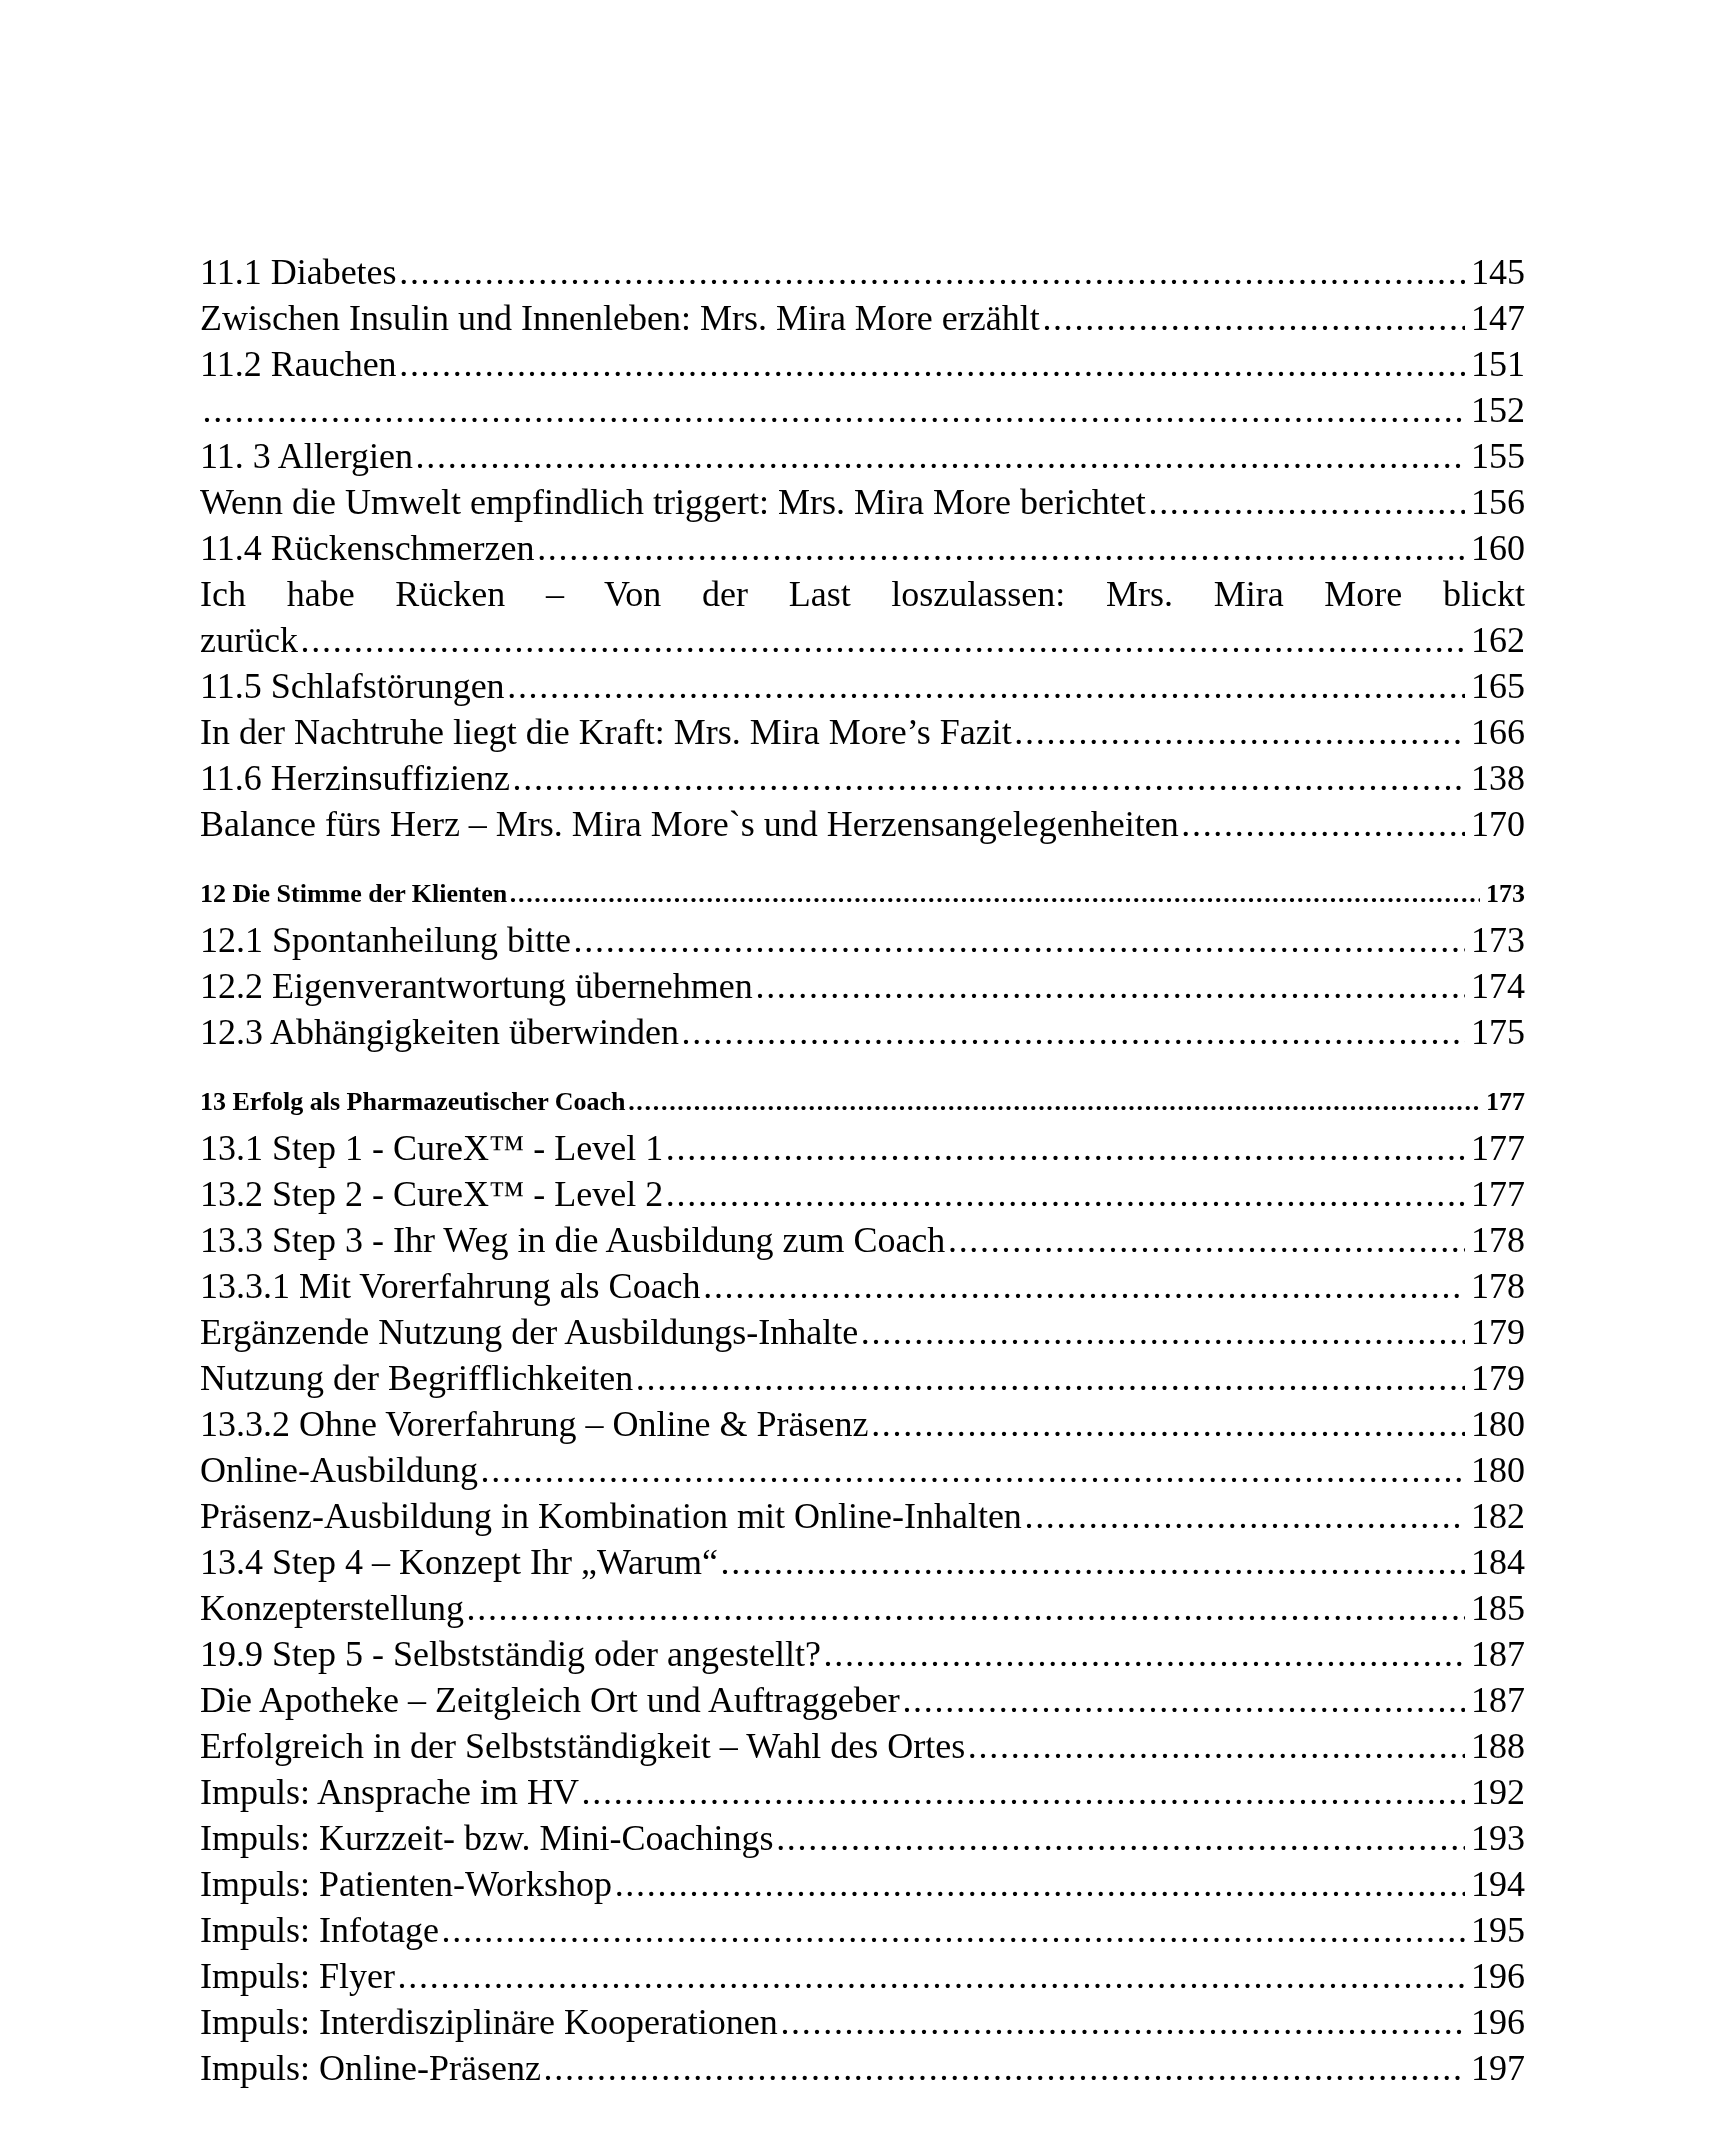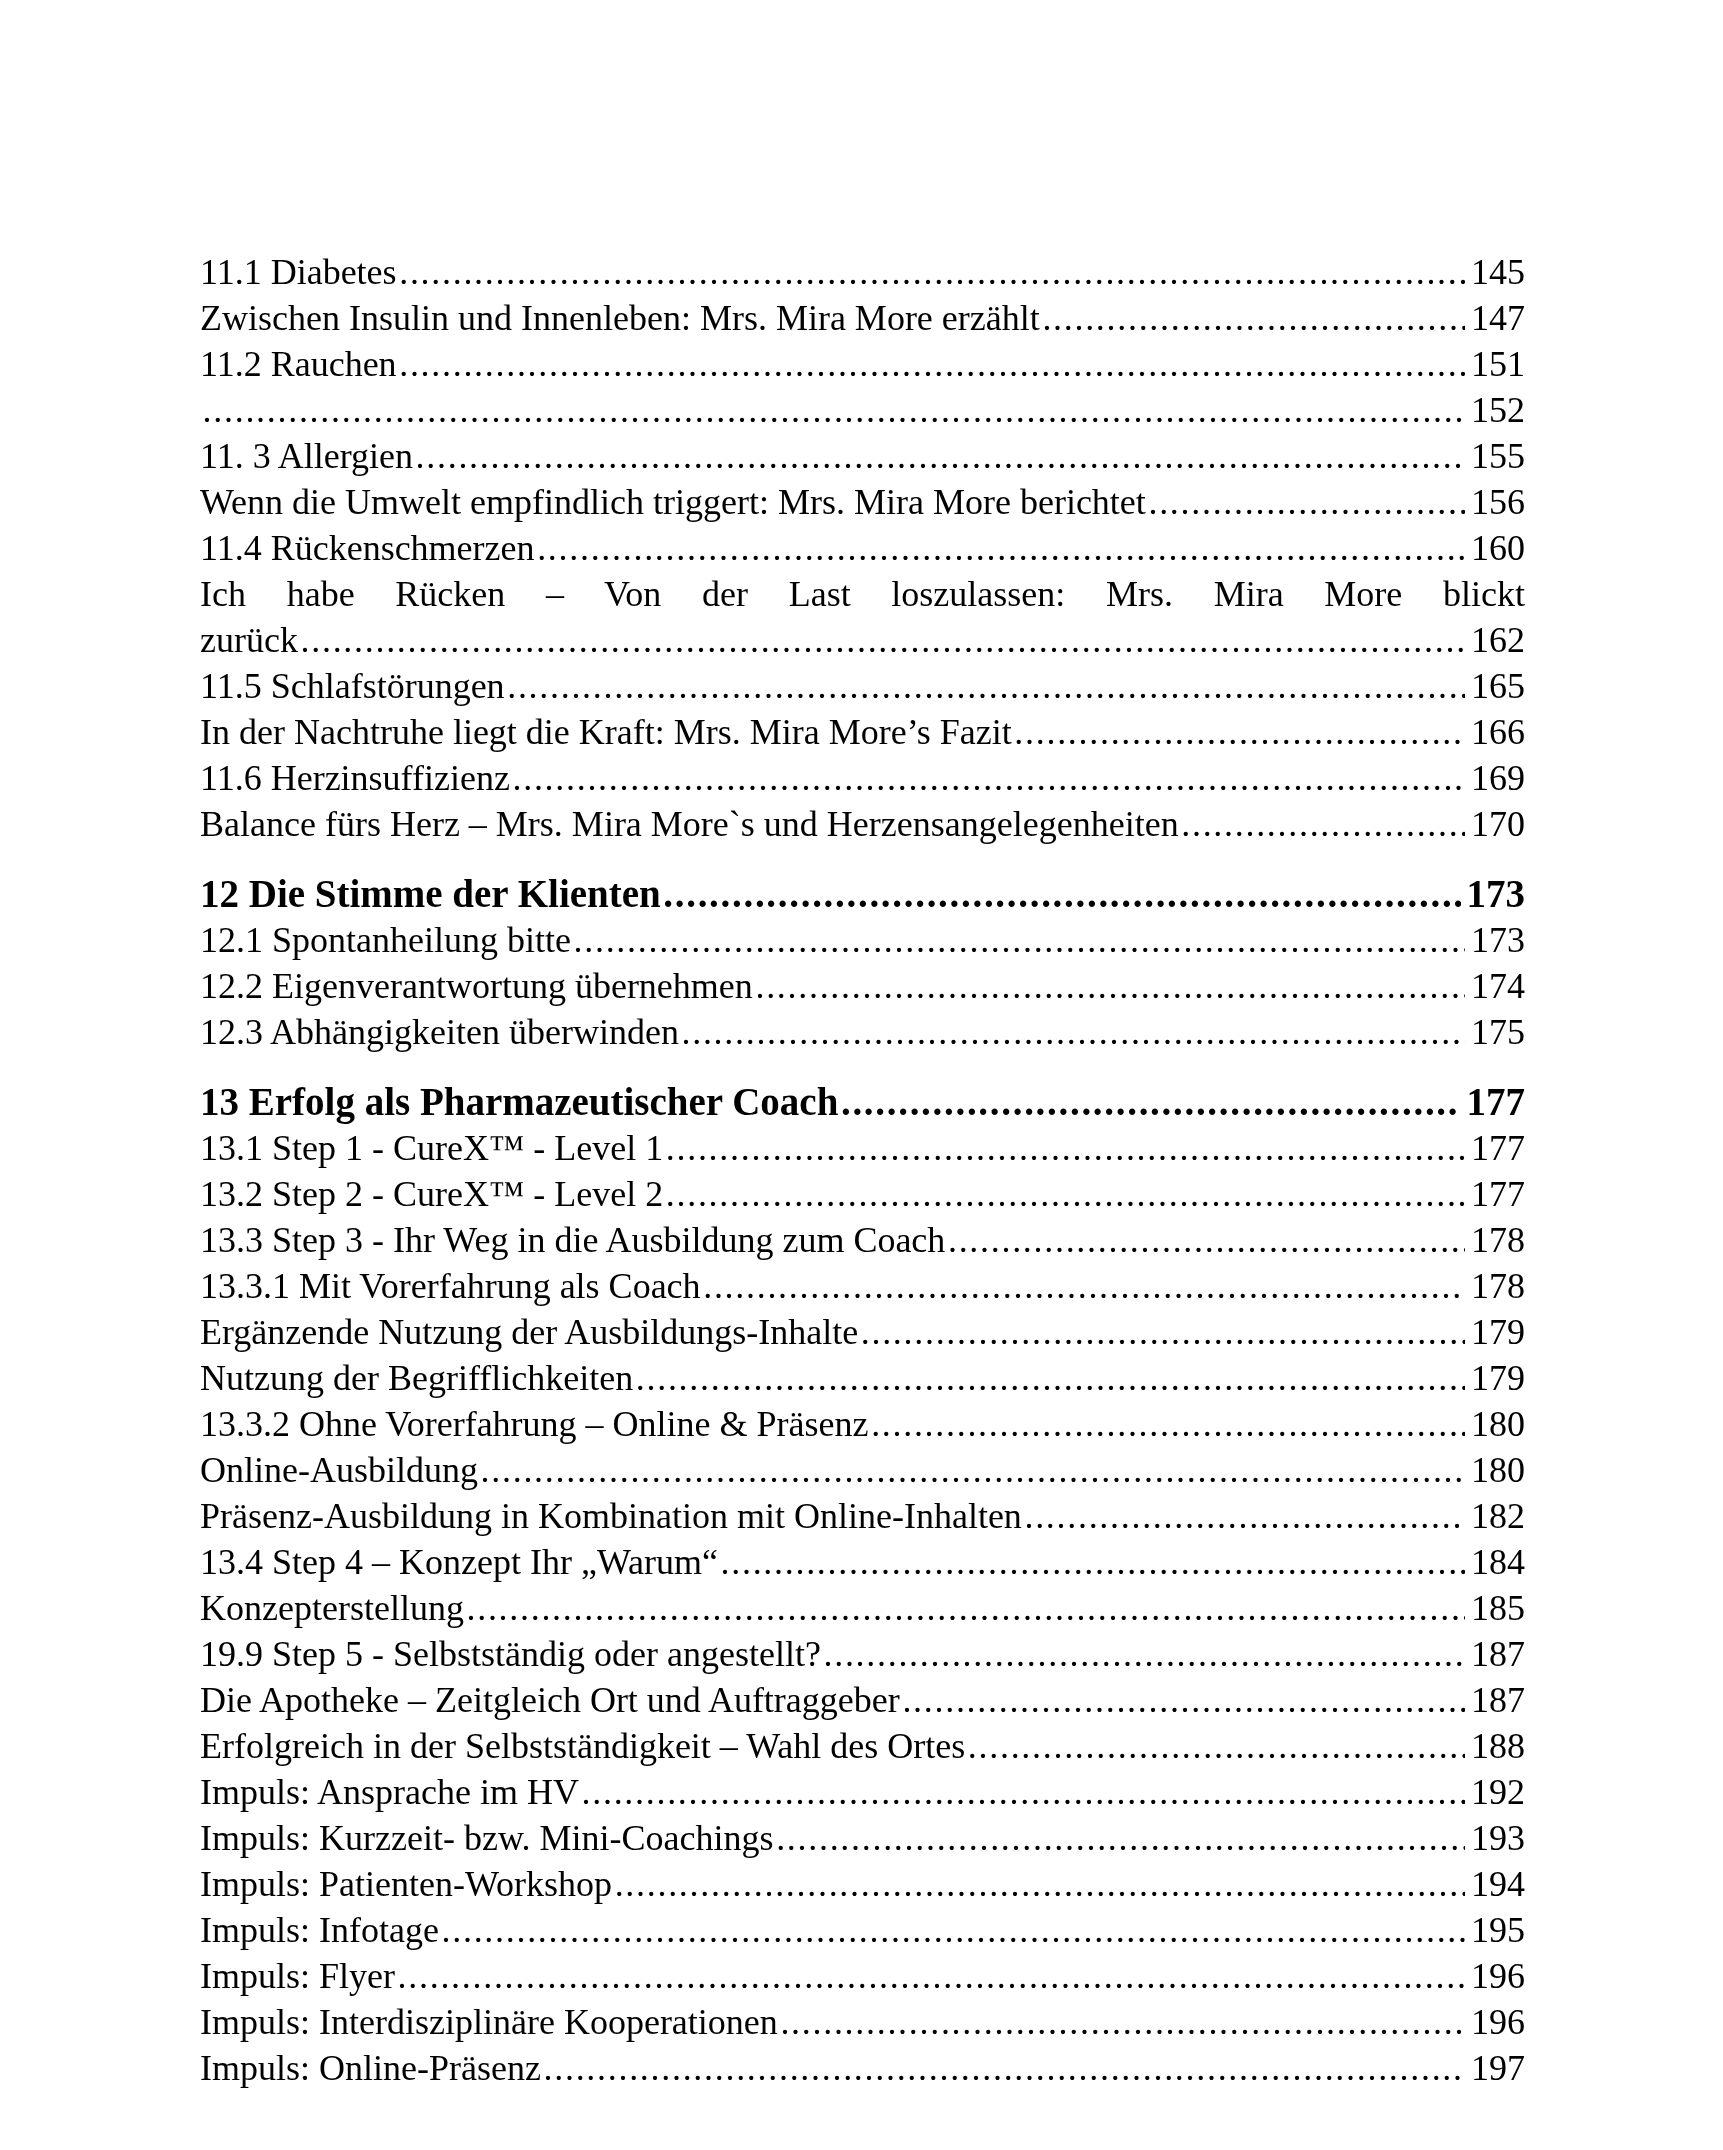--- a/index.html
+++ b/index.html
@@ -20,21 +20,21 @@
     padding: 249px 199px 0 200px;
     font-family: "Liberation Serif", "DejaVu Serif", serif;
     font-size: 36px;
     line-height: 46px;
     color: #000000;
     background: #ffffff;
   }
   .entry-block { }
   .entry-block.heading {
     font-weight: 700;
-    font-size: 39px;
+    font-size: 26px;
     margin-top: 24px;
   }
   .entry {
     display: flex;
     align-items: flex-start;
   }
   .label {
     flex: 0 0 auto;
     white-space: pre;
   }
@@ -129,21 +129,21 @@
         <div class="entry">
           <span class="label">In der Nachtruhe liegt die Kraft: Mrs. Mira More’s Fazit</span>
           <span class="dots"></span>
           <span class="pg">166</span>
         </div>
       </div>
       <div class="entry-block">
         <div class="entry">
           <span class="label">11.6 Herzinsuffizienz</span>
           <span class="dots"></span>
-          <span class="pg">169</span>
+          <span class="pg">138</span>
         </div>
       </div>
       <div class="entry-block">
         <div class="entry">
           <span class="label">Balance fürs Herz – Mrs. Mira More`s und Herzensangelegenheiten</span>
           <span class="dots"></span>
           <span class="pg">170</span>
         </div>
       </div>
       <div class="entry-block heading">

